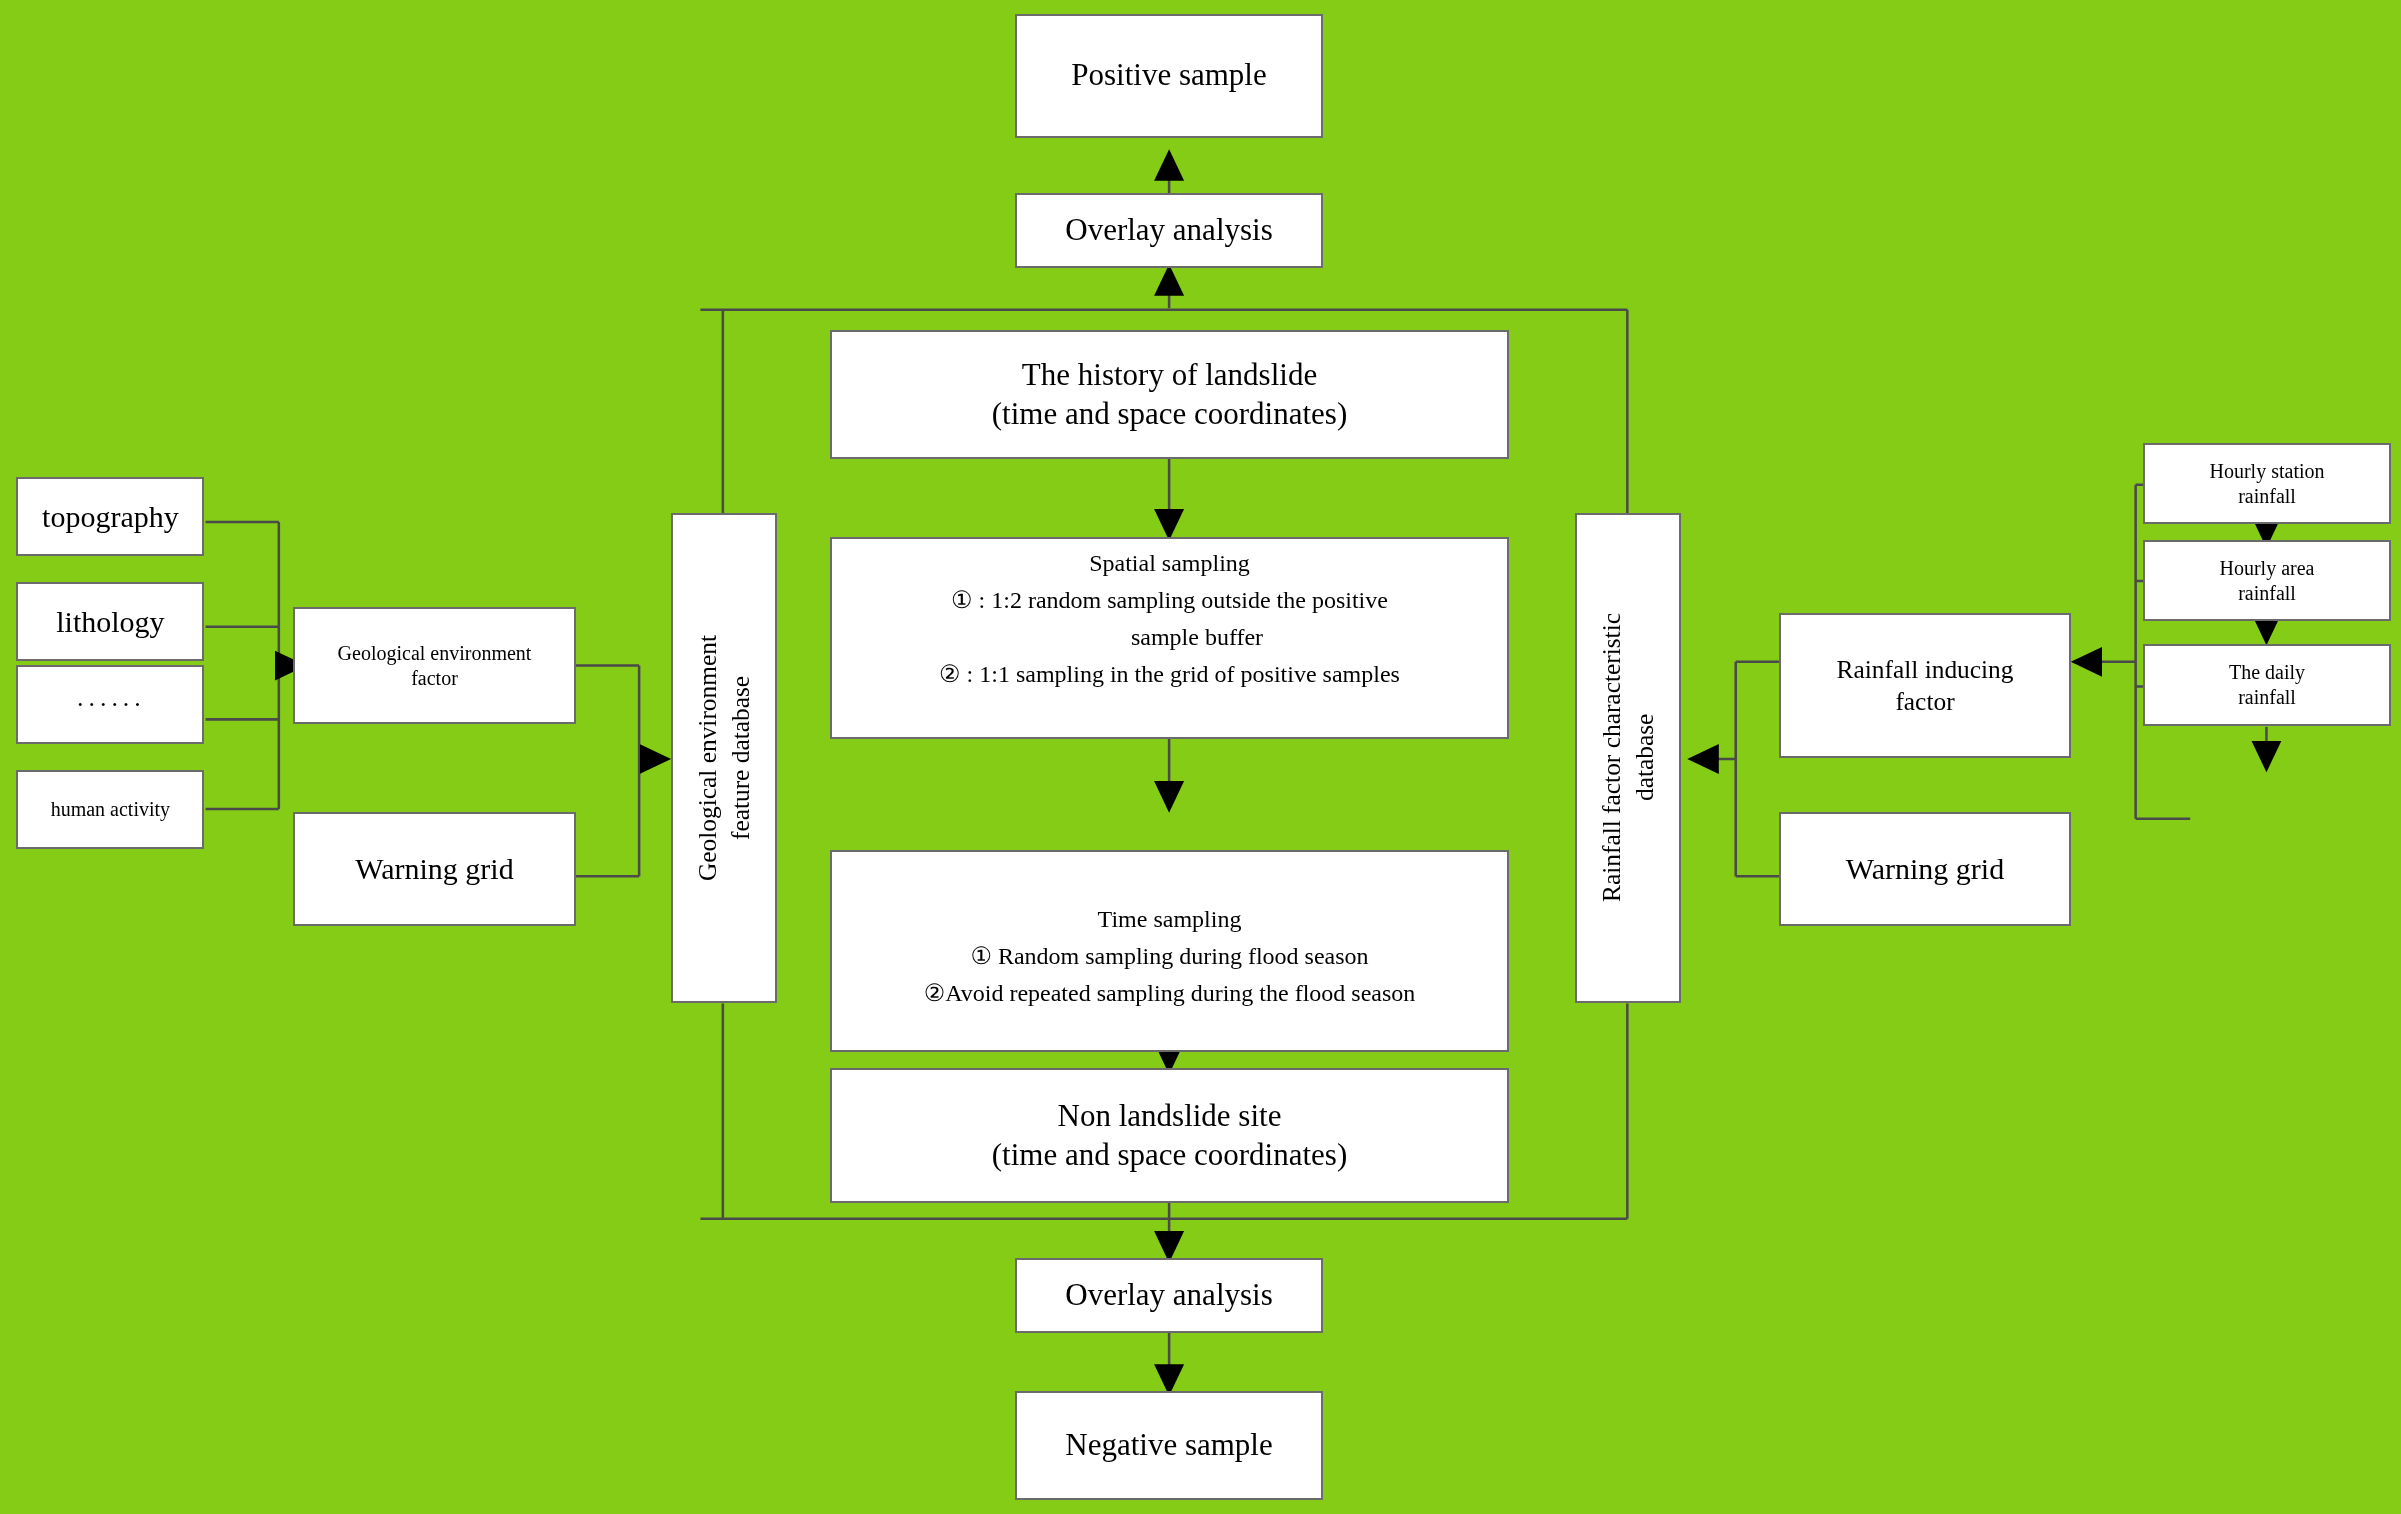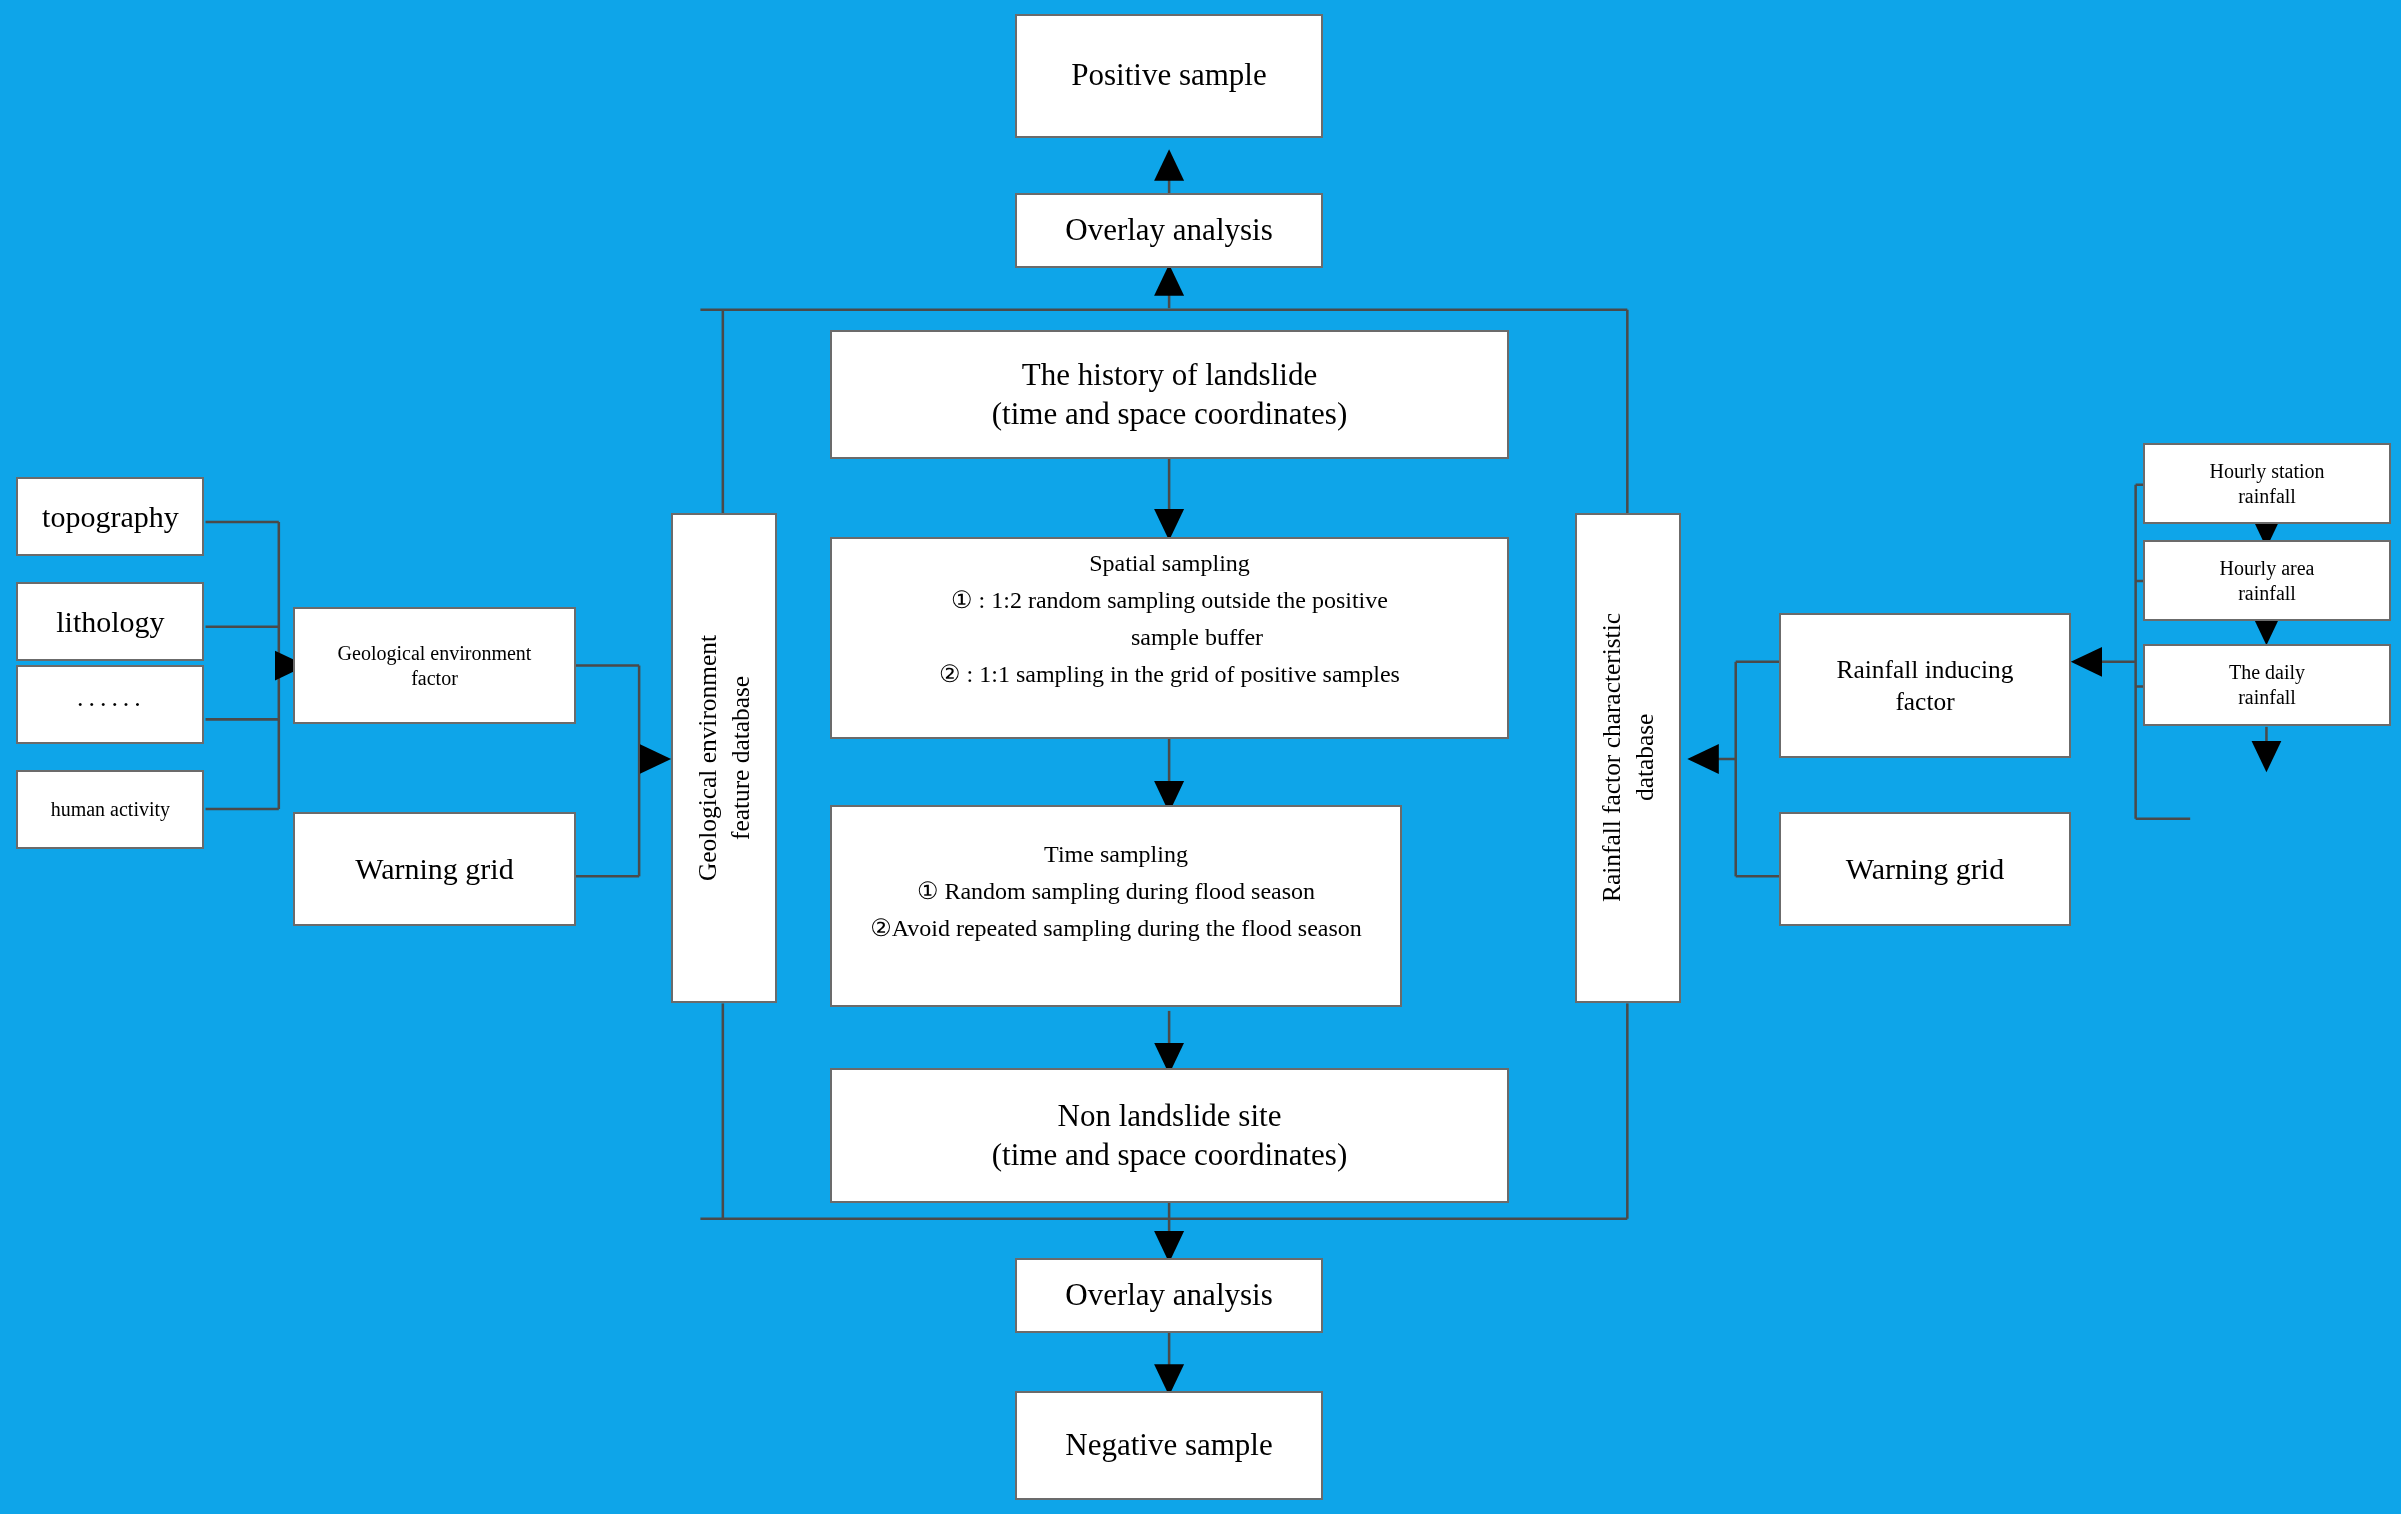--- a/index.html
+++ b/index.html
@@ -1,17 +1,17 @@
 <!DOCTYPE html>
 <html style="font-size:12px"><head>
 <meta charset="utf-8">
 <style>
   html,body{margin:0;padding:0;background:#ffffff;}
   body{font-family:"Liberation Serif", serif;color:#000;}
-  #root{position:relative;width:2401px;height:1515px;background:#0ea5e9;overflow:hidden;}
+  #root{position:relative;width:2401px;height:1515px;background:#84cc16;overflow:hidden;}
   svg#wires{position:absolute;left:0;top:0;width:2401px;height:1515px;pointer-events:none;}
   .box{position:absolute;box-sizing:border-box;border:2.2px solid #6b6b6b;background:#fff;
        display:flex;align-items:center;justify-content:center;text-align:center;line-height:1.25;}
   .vtext{writing-mode:vertical-rl;transform:rotate(180deg);text-align:center;line-height:1.3;}
   .f-xl{font-size:31px;}
   .f-lg{font-size:30px;}
   .f-md{font-size:25.4px;}
   .f-sm{font-size:20px;}
   .listbox{display:block;padding:9px 16.4px;box-sizing:border-box;}
   .listbox .ttl{text-align:center;font-size:24px;margin-bottom:3px;}
@@ -98,21 +98,21 @@
     <span class="f-xl">(time and space coordinates)</span>
   </div>
 
   <div class="box listbox" style="left:830px;top:537px;width:679px;height:202px;">
     <div class="ttl">Spatial sampling</div>
     <div class="li">① : 1:2 random sampling outside the positive</div>
     <div class="li indent">sample buffer</div>
     <div class="li">② : 1:1 sampling in the grid of positive samples</div>
   </div>
 
-  <div class="box listbox" style="left:830px;top:805px;width:572px;height:202px;padding-top:32px;">
+  <div class="box listbox" style="left:830px;top:850px;width:679px;height:202px;padding-top:52px;">
     <div class="ttl">Time sampling</div>
     <div class="li">① Random sampling during flood season</div>
     <div class="li">②Avoid repeated sampling during the flood season</div>
   </div>
 
   <div class="box" style="left:830px;top:1068px;width:679px;height:135px;flex-direction:column;">
     <span class="f-xl">Non landslide site</span>
     <span class="f-xl">(time and space coordinates)</span>
   </div>
 

